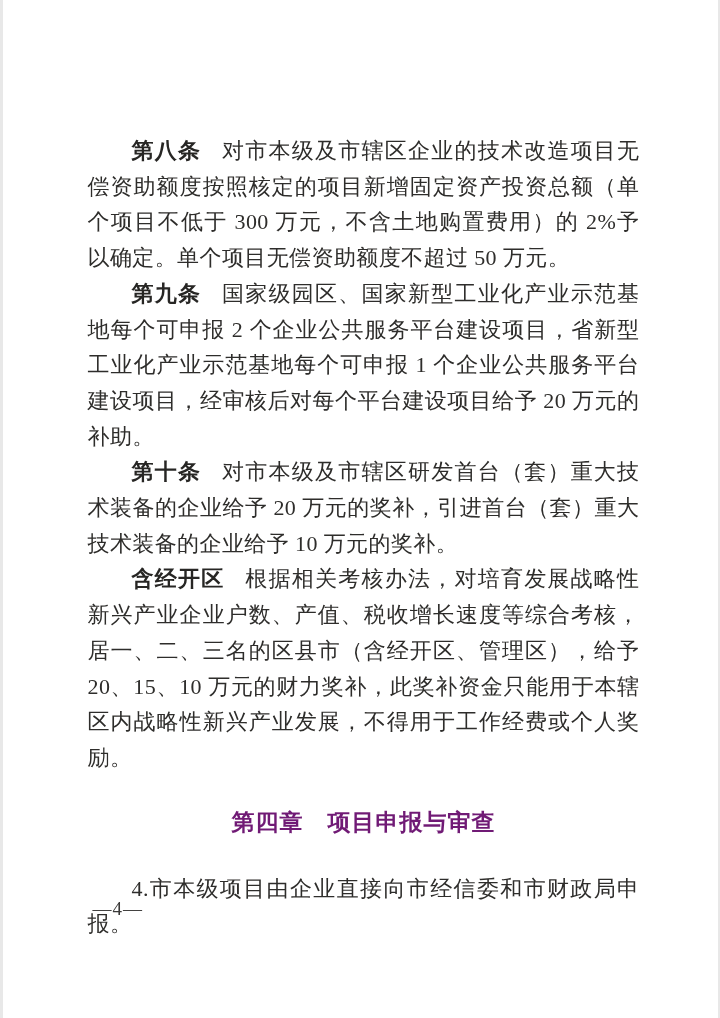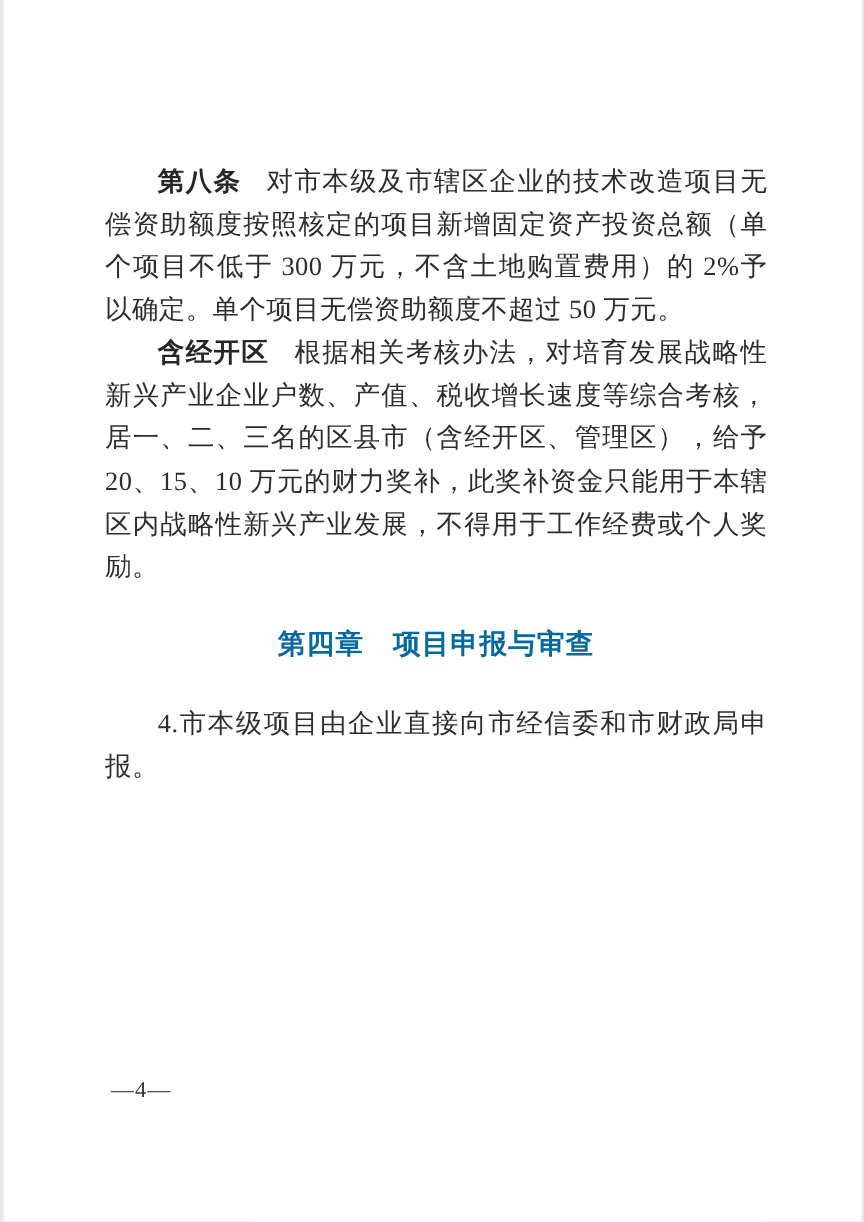--- a/index.html
+++ b/index.html
@@ -37,40 +37,42 @@
     color: #272624;
     margin-right: 0.95em;
   }
   .chapter {
     margin: 29px 0 30px 0;
     font-size: 23px;
     line-height: 36px;
     font-weight: bold;
     text-align: center;
     letter-spacing: 1px;
-    color: #0369a1;
+    color: #701a75;
   }
   .page-num {
     position: absolute;
     left: 90px;
     top: 898px;
     font-size: 19px;
     letter-spacing: 1px;
     color: #3a3938;
   }
 </style>
 </head>
 <body>
 
 <div class="page">
   <div class="content">
 
     <p class="para"><span class="clause-label">第八条</span><span>对市本级及市辖区企业的技术改造项目无偿资助额度按照核定的项目新增固定资产投资总额（单个项目不低于 300 万元，不含土地购置费用）的 2%予以确定。单个项目无偿资助额度不超过 50 万元。</span></p>
 
+    <p class="para"><span class="clause-label">第九条</span><span>国家级园区、国家新型工业化产业示范基地每个可申报 2 个企业公共服务平台建设项目，省新型工业化产业示范基地每个可申报 1 个企业公共服务平台建设项目，经审核后对每个平台建设项目给予 20 万元的补助。</span></p>
 
+    <p class="para"><span class="clause-label">第十条</span><span>对市本级及市辖区研发首台（套）重大技术装备的企业给予 20 万元的奖补，引进首台（套）重大技术装备的企业给予 10 万元的奖补。</span></p>
 
     <p class="para"><span class="clause-label">含经开区</span><span>根据相关考核办法，对培育发展战略性新兴产业企业户数、产值、税收增长速度等综合考核，居一、二、三名的区县市（含经开区、管理区），给予 20、15、10 万元的财力奖补，此奖补资金只能用于本辖区内战略性新兴产业发展，不得用于工作经费或个人奖励。</span></p>
 
     <h2 class="chapter">第四章　项目申报与审查</h2>
 
 
     <p class="para">4.市本级项目由企业直接向市经信委和市财政局申报。</p>
 
   </div>
 

